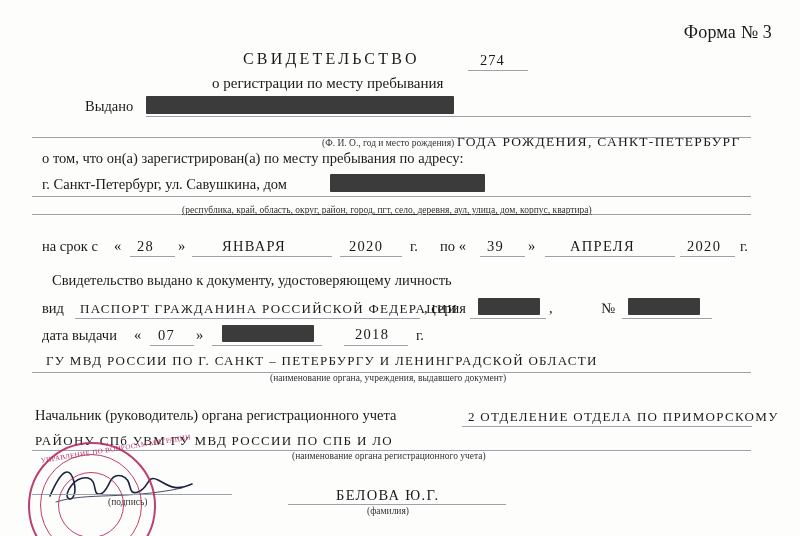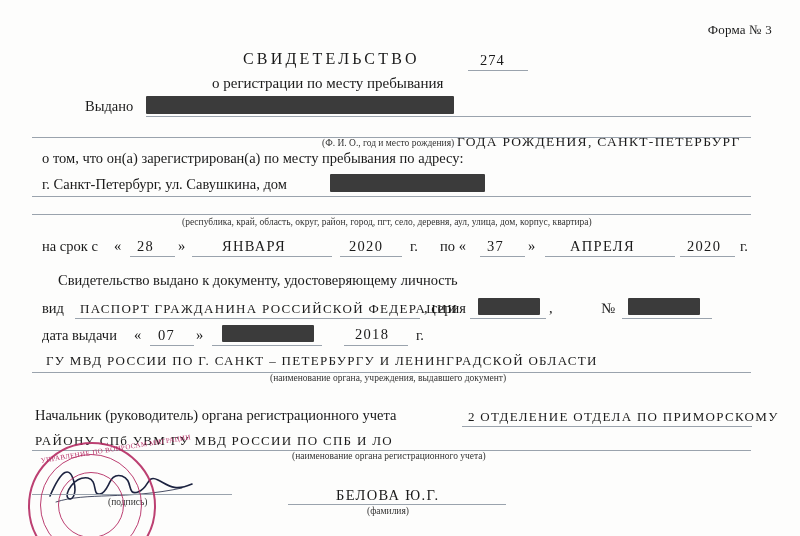--- a/index.html
+++ b/index.html
@@ -34,21 +34,21 @@
     font-family: "Liberation Serif", serif;
   }
   .caption {
     position: absolute;
     white-space: nowrap;
     font-size: 9.5px;
     color: #333;
     font-family: "Liberation Serif", serif;
   }
   .form-no {
-    font-size: 13px;
+    font-size: 18px;
     letter-spacing: .2px;
   }
   .title-main {
     font-size: 16px;
     letter-spacing: 3.2px;
     font-weight: 400;
   }
   .title-sub {
     font-size: 15px;
   }
@@ -119,43 +119,43 @@
   <div class="line" style="left:146px; top:116px; width:605px;"></div>
   <div class="line" style="left:32px; top:137px; width:719px;"></div>
   <div class="caption" style="left:322px; top:138px;">(Ф. И. О., год и место рождения)</div>
 
   <div class="txt body-txt" style="left:42px; top:150px;">о том, что он(а) зарегистрирован(а) по месту пребывания по адресу:</div>
 
   <div class="txt body-txt" style="left:42px; top:176px;">г. Санкт-Петербург, ул. Савушкина, дом</div>
   <div class="redact" style="left:330px; top:174px; width:155px; height:18px;"></div>
   <div class="line" style="left:32px; top:196px; width:719px;"></div>
   <div class="line" style="left:32px; top:214px; width:719px;"></div>
-  <div class="caption" style="left:182px; top:217px;">(республика, край, область, округ, район, город, пгт, село, деревня, аул, улица, дом, корпус, квартира)</div>
+  <div class="caption" style="left:182px; top:205px;text-decoration:underline;">(республика, край, область, округ, район, город, пгт, село, деревня, аул, улица, дом, корпус, квартира)</div>
 
   <div class="txt body-txt" style="left:42px; top:238px;">на срок с</div>
   <div class="txt body-txt" style="left:114px; top:238px;">«</div>
   <div class="txt body-txt spaced" style="left:137px; top:238px;">28</div>
   <div class="txt body-txt" style="left:178px; top:238px;">»</div>
   <div class="line" style="left:130px; top:256px; width:45px;"></div>
   <div class="txt body-txt spaced" style="left:222px; top:238px;">ЯНВАРЯ</div>
   <div class="line" style="left:192px; top:256px; width:140px;"></div>
   <div class="txt body-txt spaced" style="left:349px; top:238px;">2020</div>
   <div class="line" style="left:340px; top:256px; width:62px;"></div>
   <div class="txt body-txt" style="left:410px; top:238px;">г.</div>
   <div class="txt body-txt" style="left:440px; top:238px;">по «</div>
-  <div class="txt body-txt spaced" style="left:487px; top:238px;">37</div>
+  <div class="txt body-txt spaced" style="left:487px; top:238px;">39</div>
   <div class="line" style="left:480px; top:256px; width:45px;"></div>
   <div class="txt body-txt" style="left:528px; top:238px;">»</div>
   <div class="txt body-txt spaced" style="left:570px; top:238px;">АПРЕЛЯ</div>
   <div class="line" style="left:545px; top:256px; width:130px;"></div>
   <div class="txt body-txt spaced" style="left:687px; top:238px;">2020</div>
   <div class="line" style="left:680px; top:256px; width:55px;"></div>
   <div class="txt body-txt" style="left:740px; top:238px;">г.</div>
 
-  <div class="txt body-txt" style="left:58px; top:272px;">Свидетельство выдано к документу, удостоверяющему личность</div>
+  <div class="txt body-txt" style="left:52px; top:272px;">Свидетельство выдано к документу, удостоверяющему личность</div>
 
   <div class="txt body-txt" style="left:42px; top:300px;">вид</div>
   <div class="txt body-txt-sm spaced" style="left:80px; top:301px;">ПАСПОРТ ГРАЖДАНИНА РОССИЙСКОЙ ФЕДЕРАЦИИ</div>
   <div class="line" style="left:75px; top:318px; width:345px;"></div>
   <div class="txt body-txt" style="left:424px; top:300px;">, серия</div>
   <div class="redact" style="left:478px; top:298px; width:62px; height:17px;"></div>
   <div class="line" style="left:470px; top:318px; width:76px;"></div>
   <div class="txt body-txt" style="left:549px; top:300px;">,</div>
   <div class="txt body-txt" style="left:601px; top:300px;">№</div>
   <div class="redact" style="left:628px; top:298px; width:72px; height:17px;"></div>

